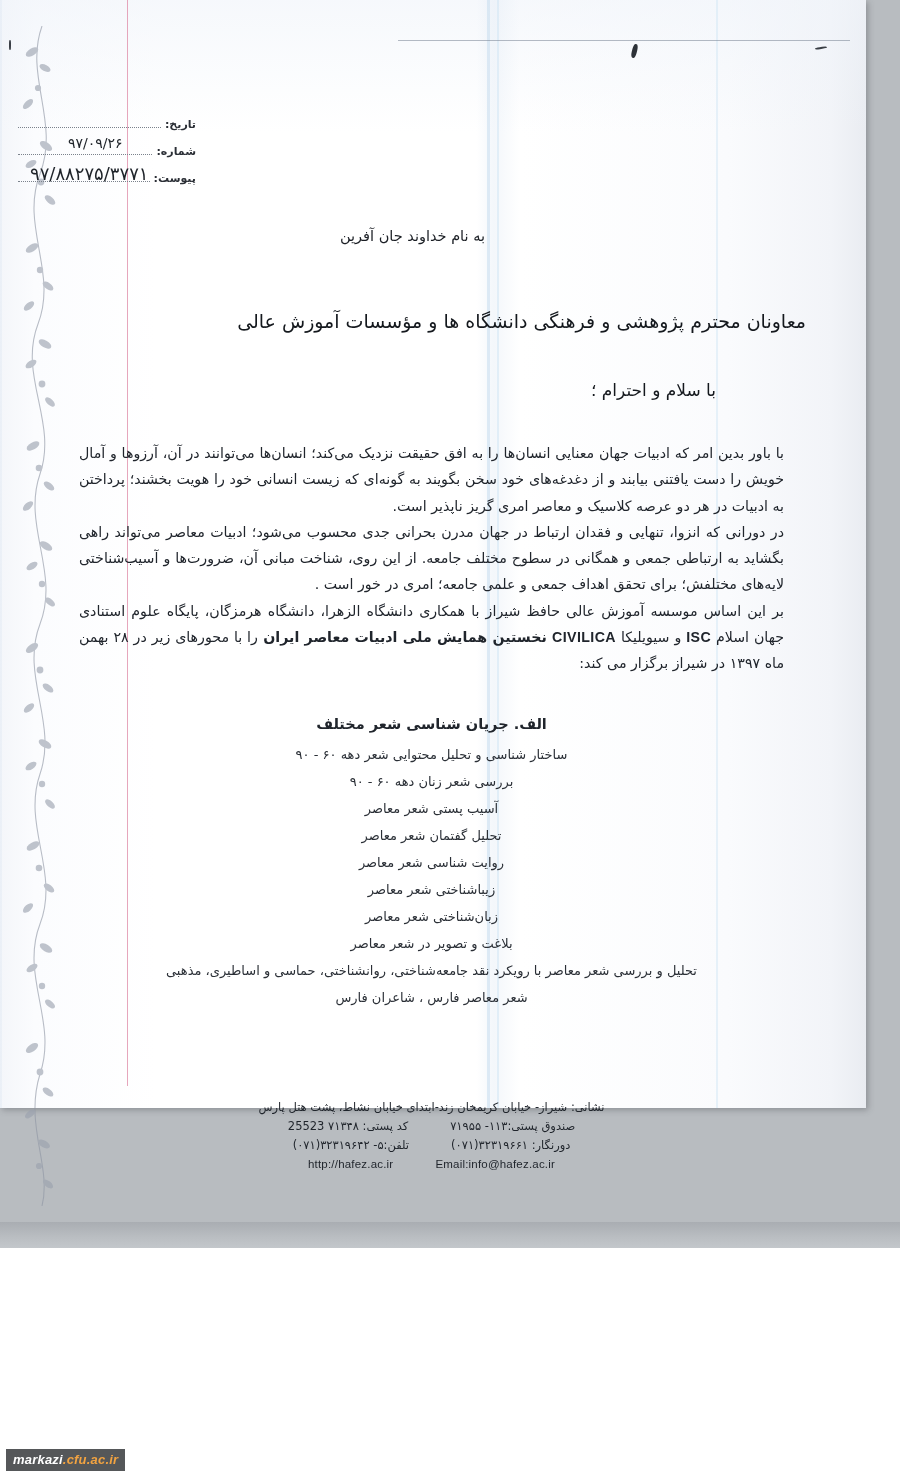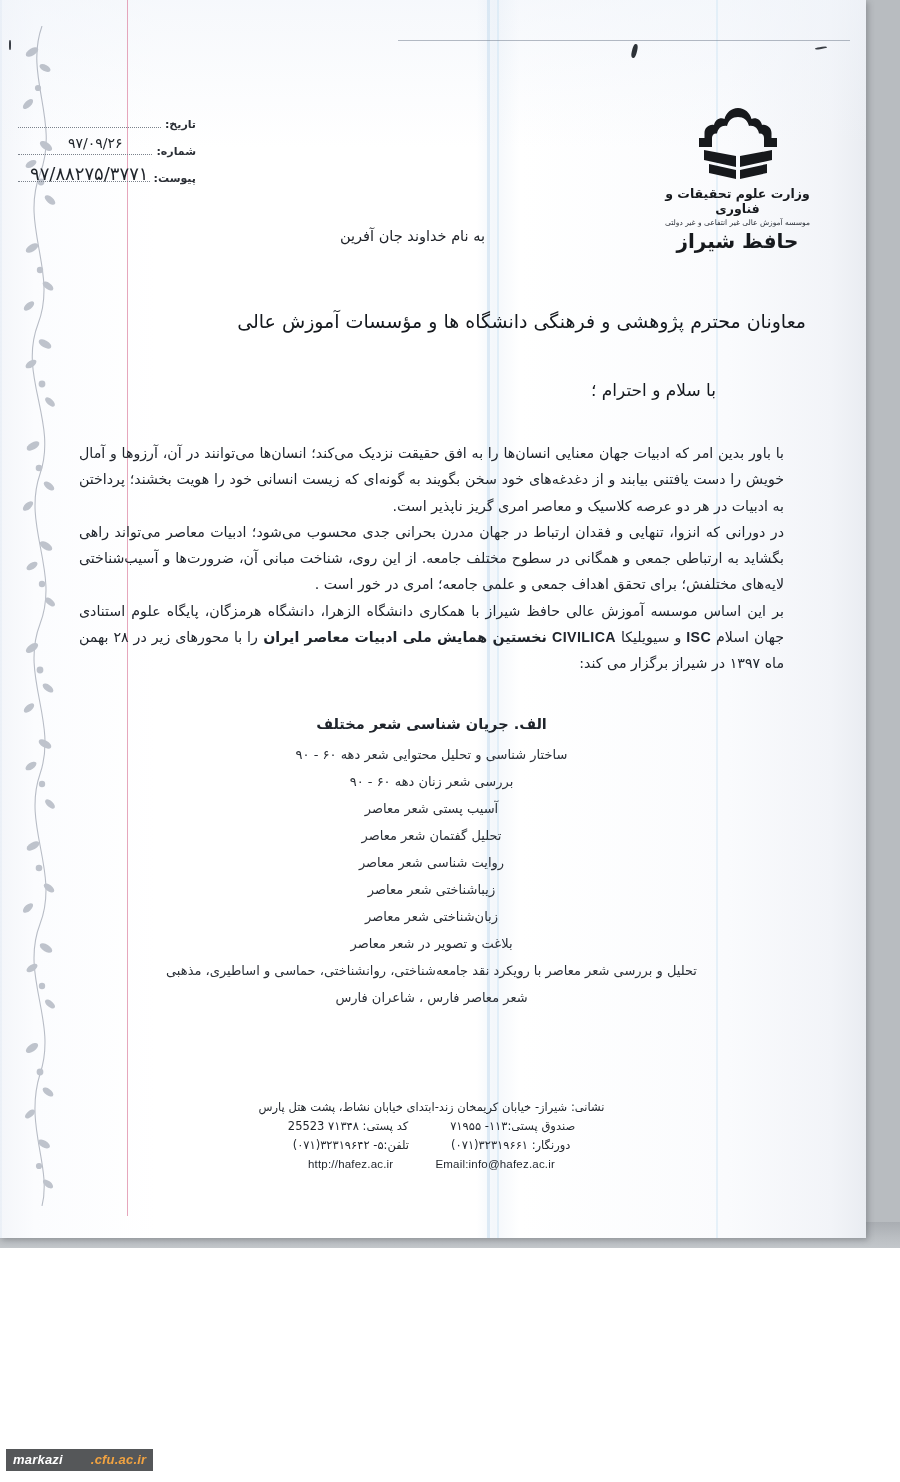--- a/index.html
+++ b/index.html
@@ -31,21 +31,21 @@
     height: 26px;
     background: linear-gradient(to bottom, #a9adb2 0%, #babec2 60%, #c3c7cb 100%);
   }
 
   
   .paper {
     position: absolute;
     left: 0;
     top: 0;
     width: 866px;
-    height: 1238px;
+    height: 1108px;
     background:
       linear-gradient(to right,
         #f4f6fa 0%, #fbfcfe 4%, #ffffff 18%, #ffffff 60%,
         #fafbfd 84%, #f2f4f8 96%, #e9ecf1 100%);
     box-shadow: 2px 2px 6px rgba(60,64,70,0.35);
   }
   
   .paper::before {
     content: "";
     position: absolute;
@@ -282,21 +282,21 @@
     padding: 3px 7px 4px 7px;
     font-family: "Liberation Sans", sans-serif;
     font-size: 13px;
     font-weight: bold;
     font-style: italic;
     letter-spacing: 0.2px;
     direction: ltr;
     white-space: nowrap;
   }
   .wm-a { color: #ffffff; }
-  .wm-b { color: #f2a341; padding-left: 28px; }
+  .wm-b { color: #f2a341; }
 </style>
 </head>
 <body>
 
 <div class="scan-bed"></div>
 
 <div class="paper">
 
   <div class="streak s1"></div>
   <div class="streak s2"></div>
@@ -400,41 +400,20 @@
       <span class="dots"></span>
     </div>
     <div class="field-row">
       <span class="field-label">پیوست:</span>
       <span class="dots"></span>
     </div>
     <span class="field-value val-date">۹۷/۰۹/۲۶</span>
     <span class="field-value val-number">۹۷/۸۸۲۷۵/۳۷۷۱</span>
   </div>
 
-  <div class="logo-block">
-    <svg class="logo-mark" width="130" height="80" viewBox="0 0 130 80">
-      <g fill="#17191c">
-        <path d="M65 4 C58 4 53 9 51.5 15 C47 13 42 16 41 21
-                 C36 20 31.5 24 31.5 29 L31.5 34 L26 34 L26 43
-                 L39 43 L39 34 C39 31 41 29 44 29.5
-                 C45 24 49 21 54 22 C55.5 16 59.5 13 65 13
-                 C70.5 13 74.5 16 76 22 C81 21 85 24 86 29.5
-                 C89 29 91 31 91 34 L91 43 L104 43 L104 34
-                 L98.5 34 L98.5 29 C98.5 24 94 20 89 21
-                 C88 16 83 13 78.5 15 C77 9 72 4 65 4 Z"></path>
-        <path d="M31 46 L31 56 L63 63 L63 52 Z"></path>
-        <path d="M99 46 L99 56 L67 63 L67 52 Z"></path>
-        <path d="M36 60 L36 69 L63 75 L63 66 Z"></path>
-        <path d="M94 60 L94 69 L67 75 L67 66 Z"></path>
-      </g>
-    </svg>
-    <div class="ministry-line">وزارت علوم تحقیقات و فناوری</div>
-    <div class="institute-line">موسسه آموزش عالی غیر انتفاعی و غیر دولتی</div>
-    <div class="brand-line">حافظ شیراز</div>
-  </div>
 
   <div class="invocation">به نام خداوند جان آفرین</div>
 
   <div class="addressee">معاونان محترم پژوهشی و فرهنگی دانشگاه ها و مؤسسات آموزش عالی</div>
   <div class="greeting">با سلام و احترام ؛</div>
 
   <div class="body-text">
     <p>با باور بدین امر که ادبیات جهان معنایی انسان‌ها را به افق حقیقت نزدیک می‌کند؛ انسان‌ها می‌توانند در آن، آرزوها و آمال خویش را دست یافتنی بیابند و از دغدغه‌های خود سخن بگویند به گونه‌ای که زیست انسانی خود را هویت بخشند؛ پرداختن به ادبیات در هر دو عرصه کلاسیک و معاصر امری گریز ناپذیر است.</p>
     <p>در دورانی که انزوا، تنهایی و فقدان ارتباط در جهان مدرن بحرانی جدی محسوب می‌شود؛ ادبیات معاصر می‌تواند راهی بگشاید به ارتباطی جمعی و همگانی در سطوح مختلف جامعه. از این روی، شناخت مبانی آن، ضرورت‌ها و آسیب‌شناختی لایه‌های مختلفش؛ برای تحقق اهداف جمعی و علمی جامعه؛ امری در خور است .</p>
     <p><span>بر این اساس موسسه آموزش عالی حافظ شیراز با همکاری دانشگاه الزهرا، دانشگاه هرمزگان، پایگاه علوم استنادی جهان اسلام </span><span class="latin">ISC</span><span> و سیویلیکا </span><span class="latin">CIVILICA</span><span class="bold"> نخستین همایش ملی ادبیات معاصر ایران </span><span>را با محورهای زیر در ۲۸ بهمن ماه ۱۳۹۷ در شیراز برگزار می کند:</span></p>

